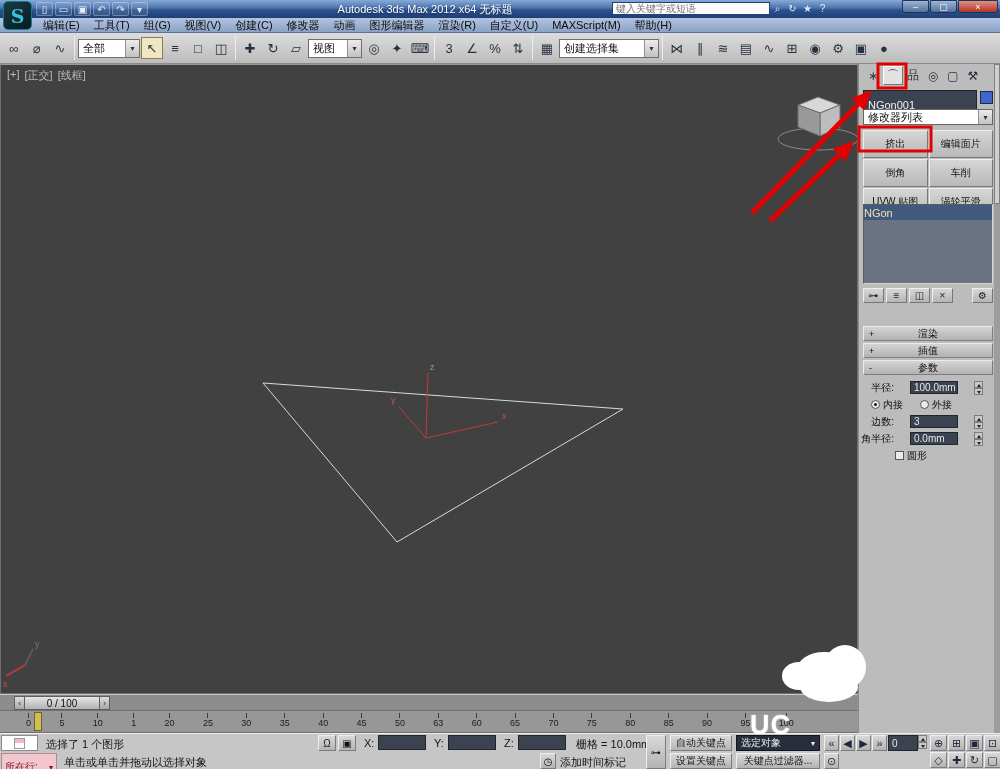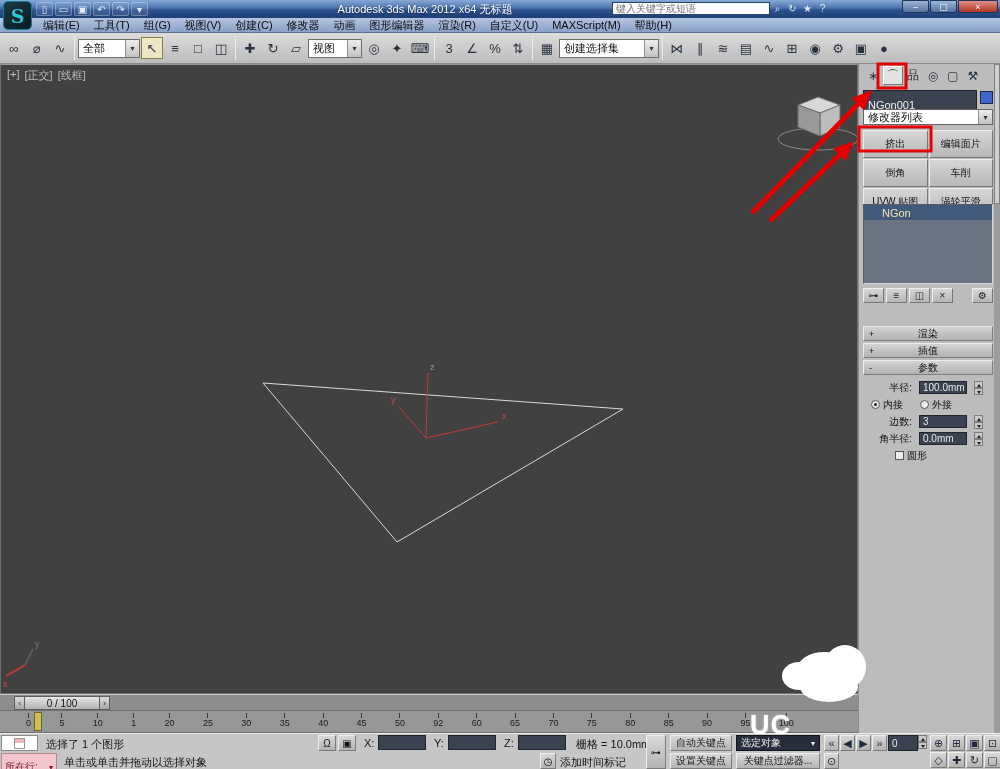--- a/index.html
+++ b/index.html
@@ -64,29 +64,29 @@
 .cp-tab{width:20px;height:19px;display:flex;align-items:center;justify-content:center;font-size:12px;color:#26303e;border:1px solid transparent}
 .tab-active{background:#e2e2e2;border-color:#fff #777 #777 #fff}
 #cp-scroll{position:absolute;right:0;top:0;width:6px;height:669px;background:#9d9d9d}
 #cp-thumb{position:absolute;left:0;top:0;width:6px;height:140px;background:#cfcfcf;border:1px solid #7f7f7f}
 #cp-name{position:absolute;left:4px;top:26px;width:114px;height:29px;background:#3b4350;border:1px solid #20242c;color:#efefef;font-size:11px;display:flex;align-items:center;padding:0 4px}
 #cp-swatch{position:absolute;left:121px;top:27px;width:13px;height:13px;background:#3f66c8;border:1px solid #1c2a50}
 #cp-modlist{position:absolute;left:4px;top:45px;width:130px;height:16px;background:#fff;border:1px solid #666;display:flex;align-items:center;padding-left:4px;font-size:11px}
 #mod-grid{position:absolute;left:4px;top:66px;width:130px;display:grid;grid-template-columns:1fr 1fr;gap:1px}
 .cp-btn{height:28px;background:linear-gradient(#d6d6d6,#b8b8b8);border:1px solid;border-color:#eee #777 #777 #eee;font-size:10px;display:flex;align-items:center;justify-content:center;color:#111;white-space:nowrap}
 #stack{position:absolute;left:4px;top:140px;width:130px;height:80px;background:#6a7382;border:1px solid;border-color:#565d68 #d6d6d6 #d6d6d6 #565d68}
-.stack-row{height:15px;background:#415a7c;color:#f2e3ac;font-size:11px;display:flex;align-items:center;padding-left:18px}
+.stack-row{height:15px;background:#415a7c;color:#f2e3ac;font-size:11px;display:flex;align-items:center;}
 #stack-tools{position:absolute;left:4px;top:224px;width:130px;display:flex;gap:2px}
 .st-btn{width:21px;height:15px;background:linear-gradient(#d6d6d6,#b6b6b6);border:1px solid;border-color:#eee #777 #777 #eee;font-size:10px;display:flex;align-items:center;justify-content:center;color:#222}
 .st-btn:last-child{margin-left:auto}
 #rollouts{position:absolute;left:4px;top:262px;width:130px;display:flex;flex-direction:column;gap:2px}
 .rollout{height:15px;display:flex;align-items:center;justify-content:center;position:relative;background:linear-gradient(#d4d4d4,#b2b2b2);border:1px solid;border-color:#ececec #7e7e7e #7e7e7e #ececec;font-size:10px}
 .ro-state{position:absolute;left:5px;font-size:9px}
 #params{position:absolute;left:2px;top:315px;width:134px;font-size:10px}
-.prow{display:flex;align-items:center;justify-content:flex-end;height:17px;padding-right:12px;gap:7px}
+.prow{display:flex;align-items:center;justify-content:flex-end;height:17px;padding-right:12px;gap:16px}
 .pfield{width:48px;height:13px;background:#3b4350;border:1px solid #20242c;color:#e8e8e8;display:flex;align-items:center;padding:0 3px;font-size:10px}
 .prow-l{display:flex;align-items:center;height:17px;padding-left:10px;gap:3px}
 .radio{width:9px;height:9px;border:1px solid #555;border-radius:50%;background:#ececec;position:relative}
 .radio.sel::after{content:"";position:absolute;left:2px;top:2px;width:3px;height:3px;border-radius:50%;background:#111}
 .chk{width:9px;height:9px;border:1px solid #555;background:#ececec}
 
 #annotations{position:absolute;left:0;top:0;z-index:60;pointer-events:none}
 .cloud{position:absolute;background:#fff;border-radius:50%;z-index:55}
 #wm-text{position:absolute;left:750px;top:710px;z-index:55;color:#fff;font-size:27px;font-weight:bold;letter-spacing:1px;text-shadow:0 0 2px rgba(255,255,255,.6)}
 .lbl{white-space:nowrap}
@@ -256,21 +256,21 @@
       <span class="tick">5</span>
       <span class="tick">10</span>
       <span class="tick">1</span>
       <span class="tick">20</span>
       <span class="tick">25</span>
       <span class="tick">30</span>
       <span class="tick">35</span>
       <span class="tick">40</span>
       <span class="tick">45</span>
       <span class="tick">50</span>
-      <span class="tick">92</span>
+      <span class="tick">63</span>
       <span class="tick">60</span>
       <span class="tick">65</span>
       <span class="tick">70</span>
       <span class="tick">75</span>
       <span class="tick">80</span>
       <span class="tick">85</span>
       <span class="tick">90</span>
       <span class="tick">95</span>
       <span class="tick">100</span>
     </div>

